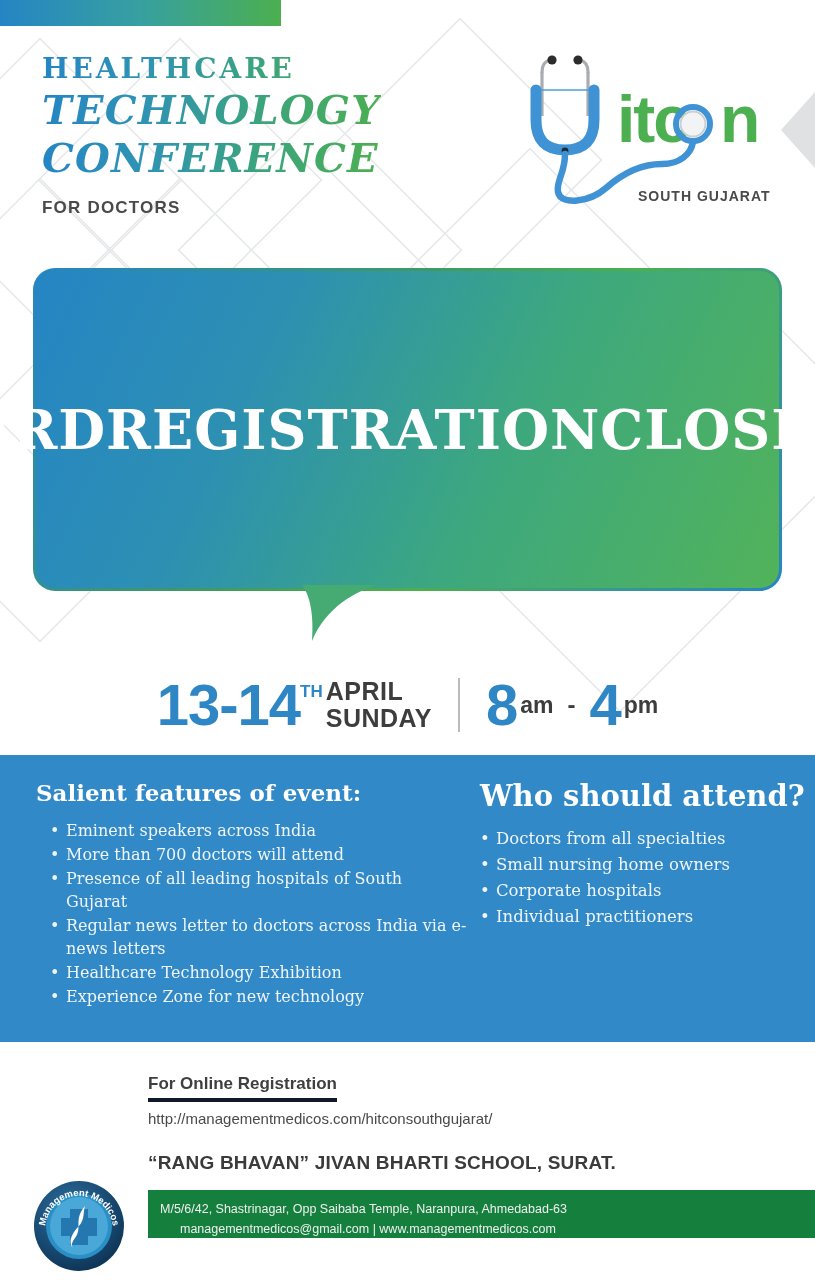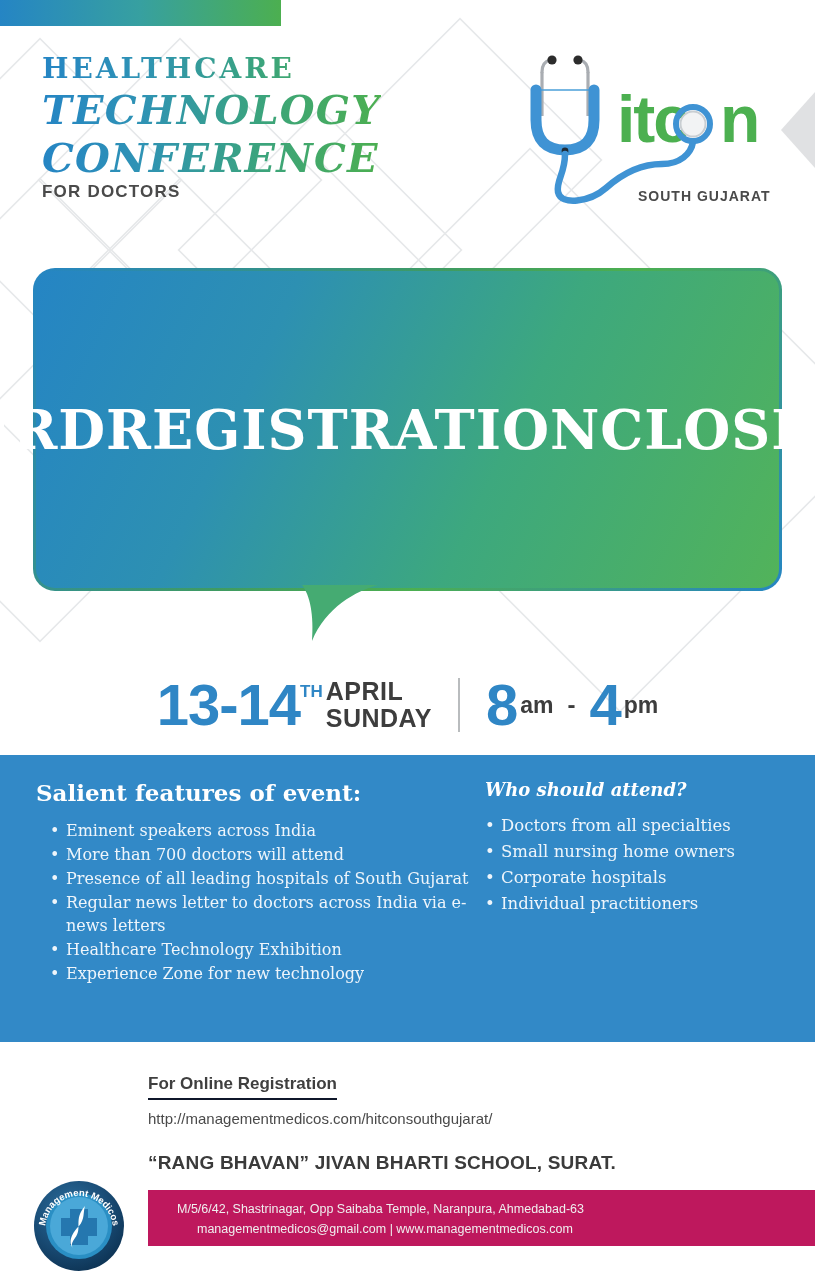--- a/index.html
+++ b/index.html
@@ -72,21 +72,21 @@
     letter-spacing: 3px;
   }
   .hl-2, .hl-3 {
     font-size: 40px;
     line-height: 48px;
     letter-spacing: 1.2px;
     font-style: italic;
   }
   .hl-sub {
     display: block;
-    margin-top: 0;
+    margin-top: 16px;
     font-family: "Liberation Sans", sans-serif;
     font-weight: bold;
     font-size: 17px;
     letter-spacing: 1.2px;
     color: #4a4a4a;
   }
 
   
   .logo-wrap {
     position: absolute;
@@ -244,62 +244,62 @@
   }
   .bullets li::before {
     content: "•";
     position: absolute;
     left: 0;
     top: 0;
     color: #eef5fb;
   }
   .col-left .bullets { padding-left: 14px; }
   .col-right .bullets li { font-size: 16.5px; line-height: 25px; }
-  .col-right .col-title { font-size: 18px; font-style: italic; }
+  .col-right .col-title { font-size: 29px; }
 
   
   .footer {
     position: absolute;
     left: 0; top: 1042px;
     width: 815px; height: 238px;
     background: #ffffff;
   }
   .reg-label {
     position: absolute;
     left: 148px; top: 32px;
     font-family: "Liberation Sans", sans-serif;
     font-weight: bold;
     font-size: 17px;
     color: #3f3f3f;
     padding-bottom: 4px;
-    border-bottom: 2px solid #0f172a;
+    border-bottom: 4px solid #0f172a;
   }
   .reg-url {
     position: absolute;
     left: 148px; top: 68px;
     font-family: "Liberation Sans", sans-serif;
     font-size: 15px;
     color: #4a4a4a;
   }
   .venue {
     position: absolute;
     left: 148px; top: 110px;
     font-family: "Liberation Sans", sans-serif;
     font-weight: bold;
     font-size: 19px;
     color: #3b3b3b;
     letter-spacing: 0.2px;
   }
   .addr-bar {
     position: absolute;
     left: 148px; top: 148px;
-    width: 667px; height: 56px;
-    background: #be185d;
+    width: 667px; height: 48px;
+    background: #15803d;
     box-sizing: border-box;
-    padding: 9px 0 0 29px;
+    padding: 9px 0 0 12px;
   }
   .addr-line {
     display: block;
     font-family: "Liberation Sans", sans-serif;
     font-size: 12.5px;
     line-height: 20px;
     color: #efefef;
   }
   .addr-line2 { padding-left: 20px; }
 

